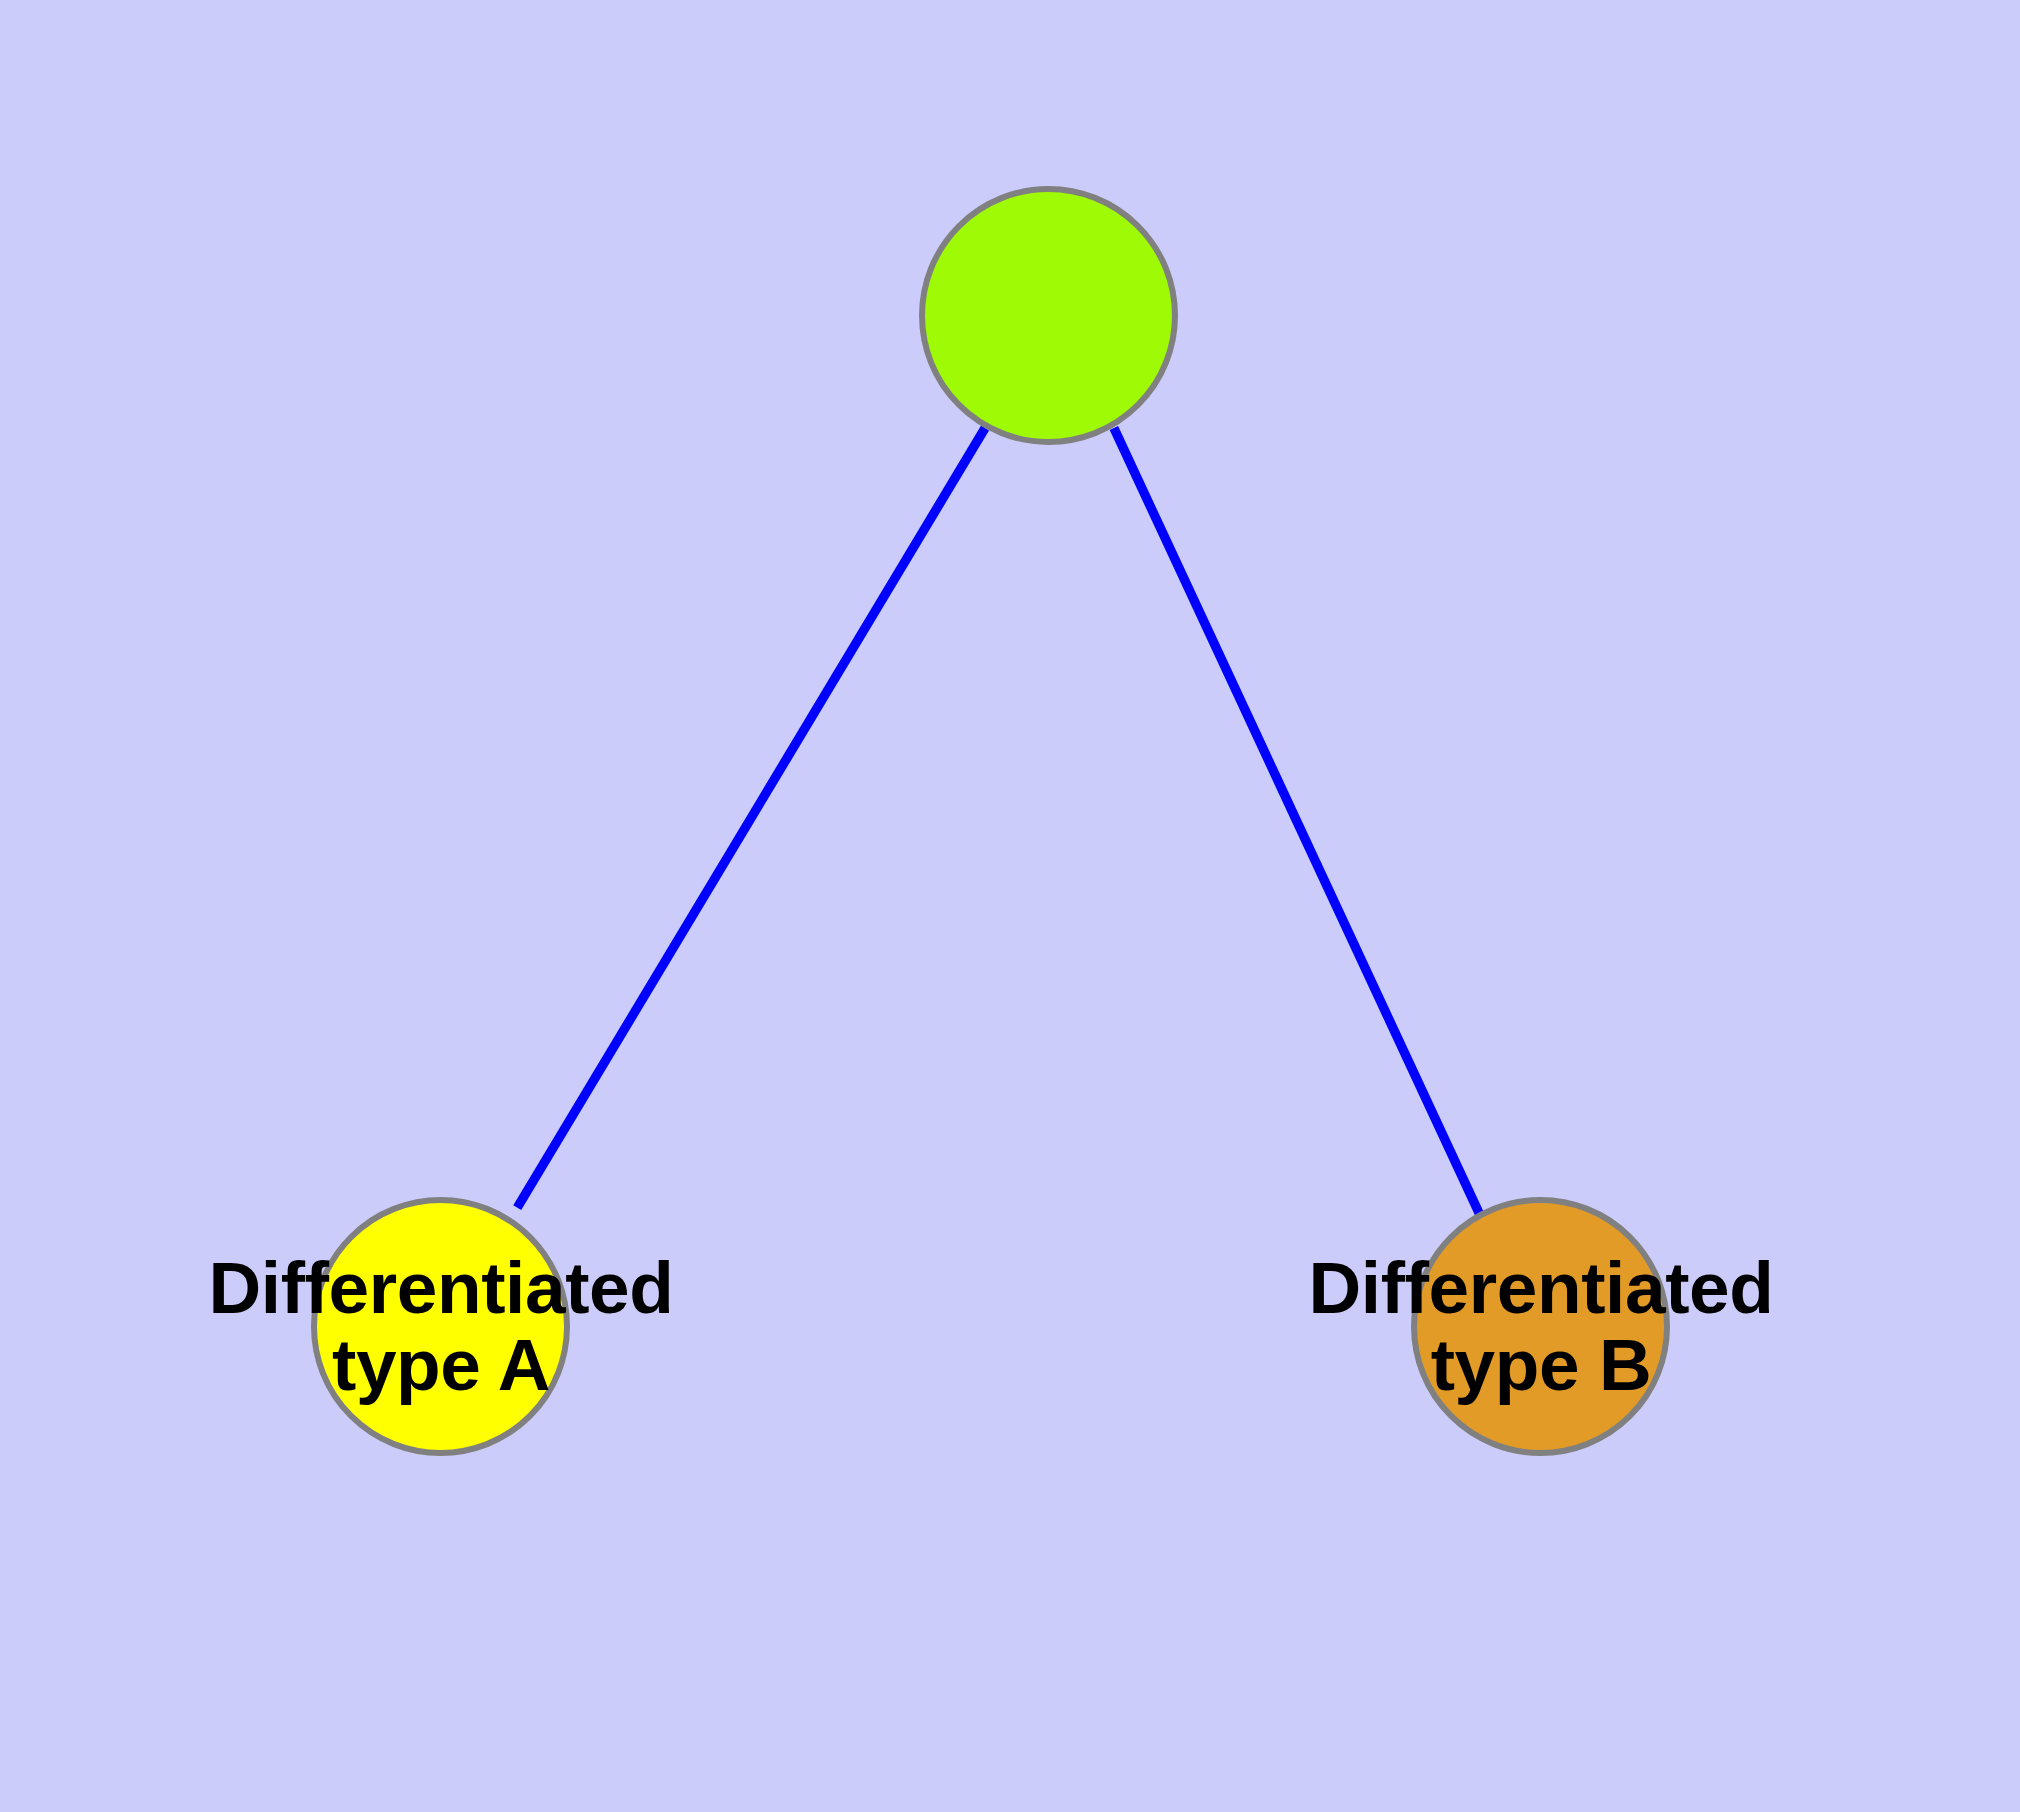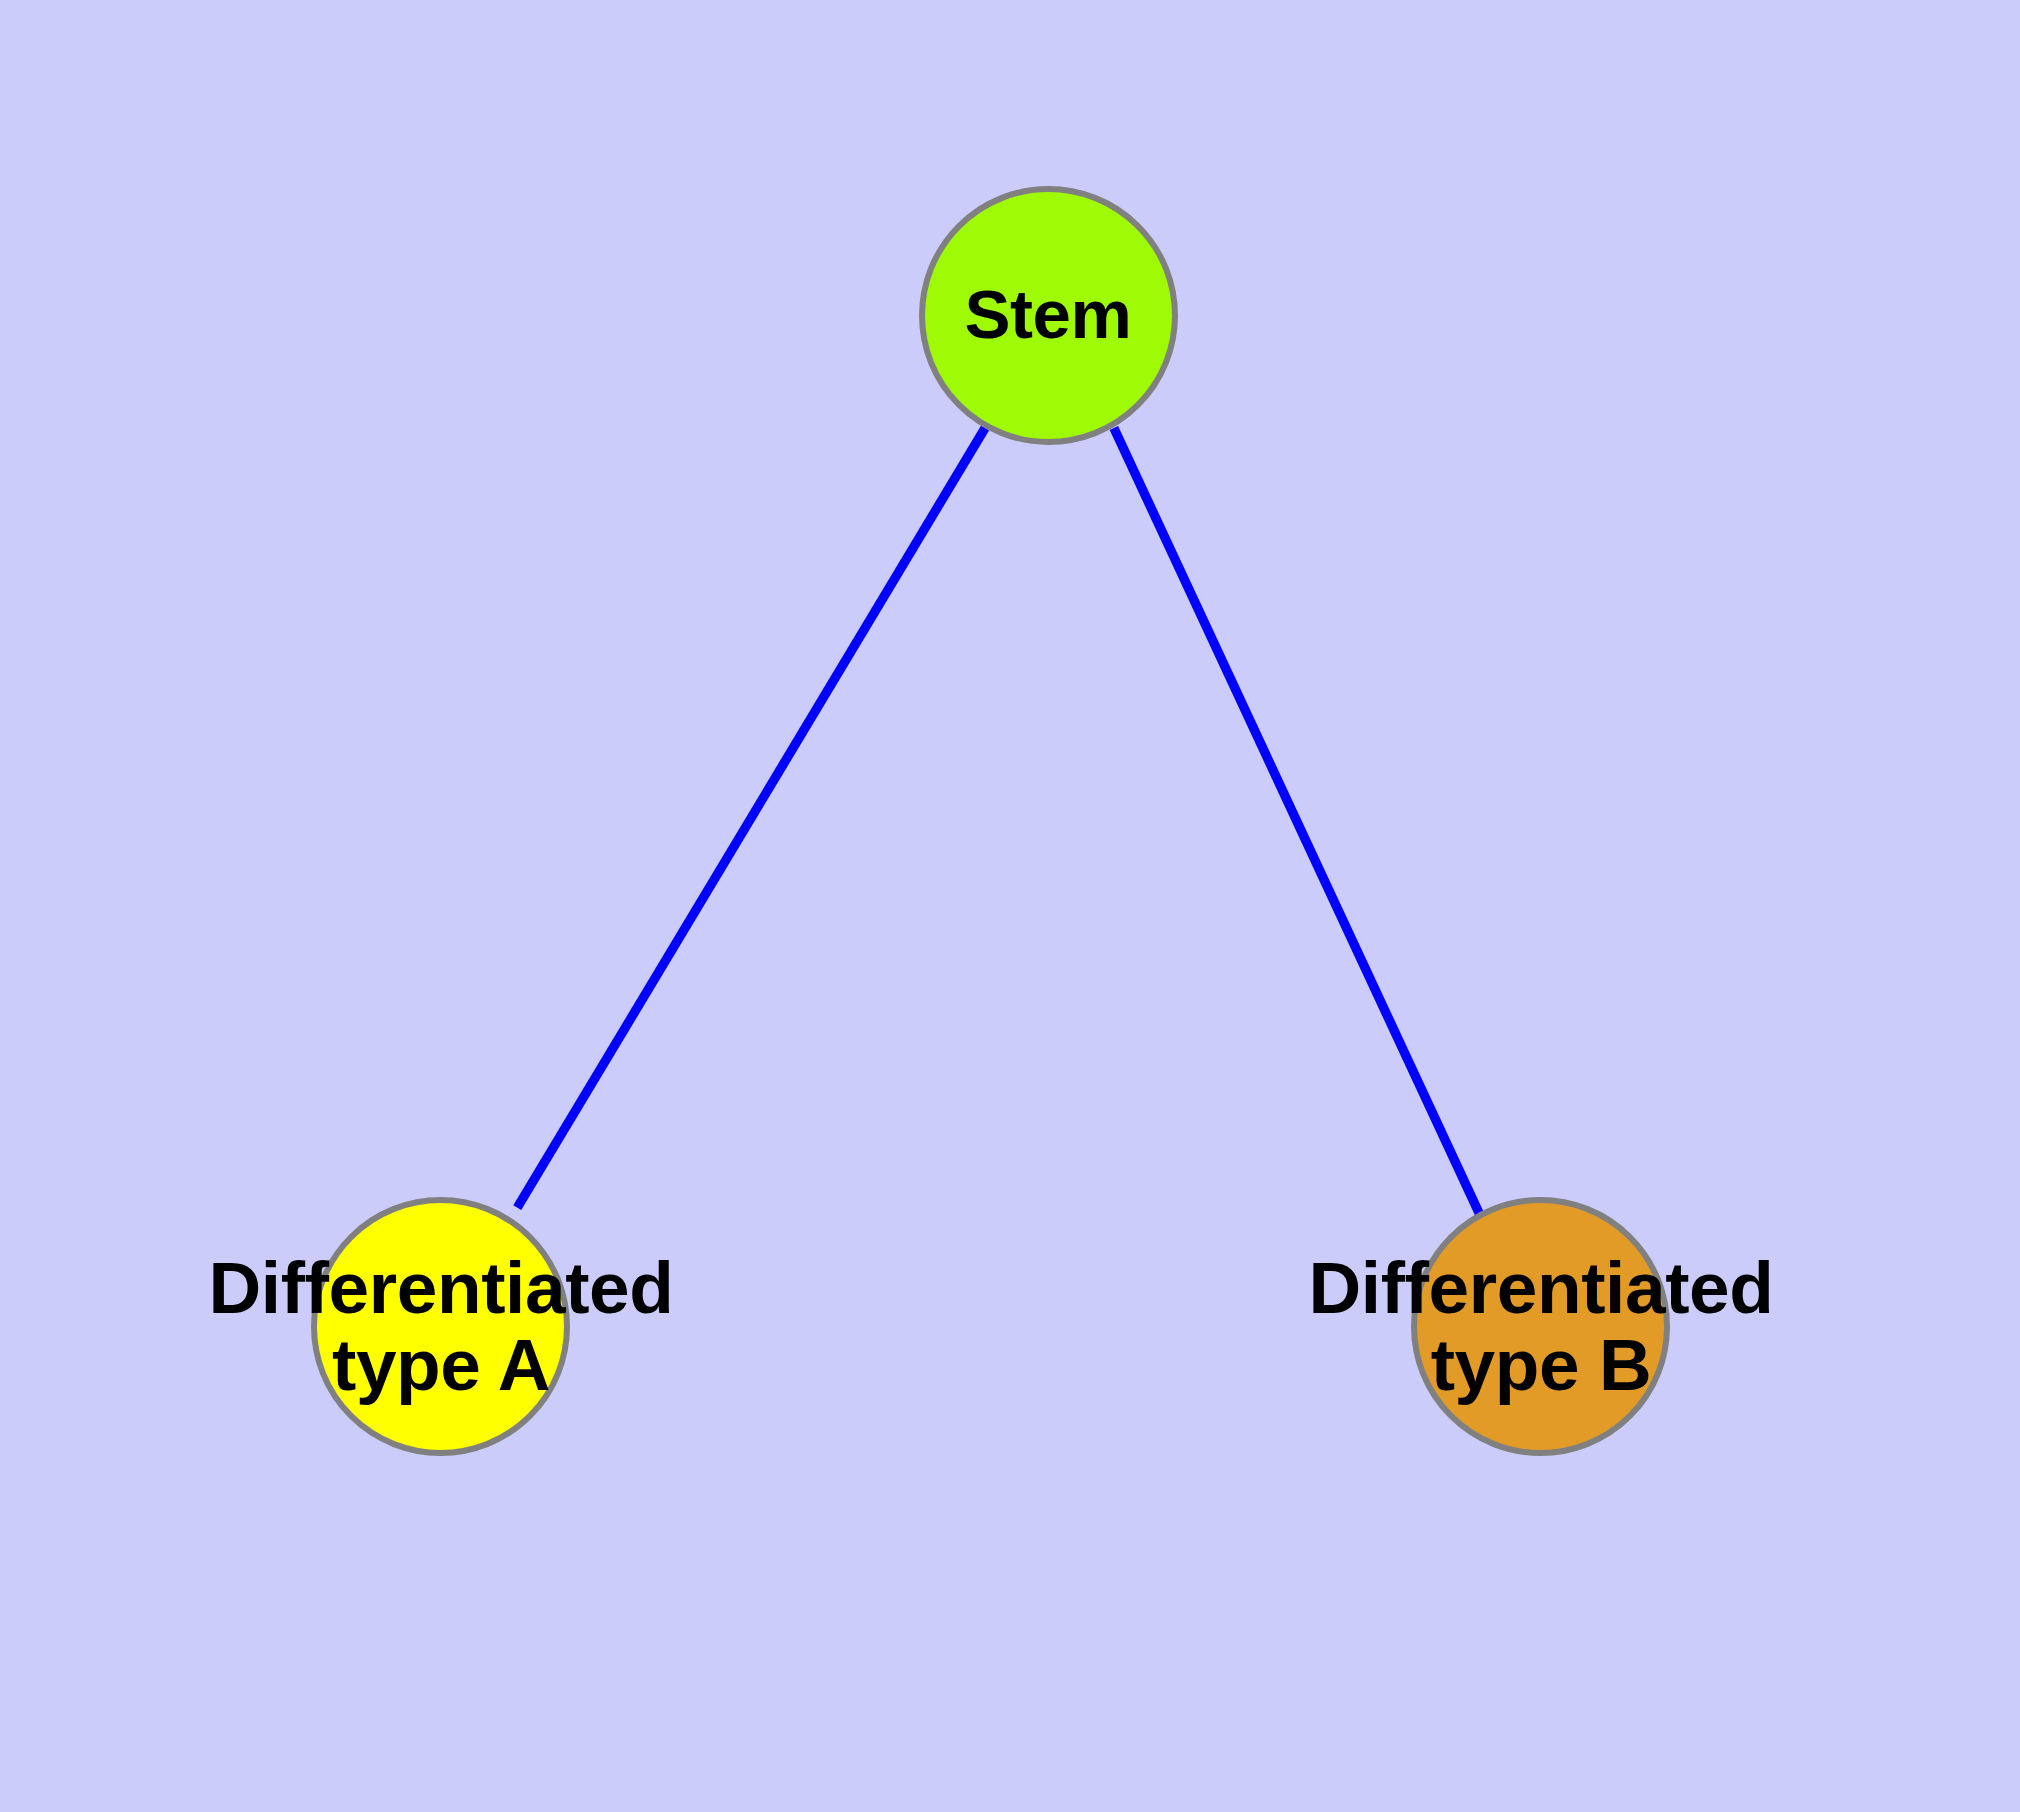--- a/index.html
+++ b/index.html
@@ -100,21 +100,20 @@
   </svg>
 
   <div id="node-layer">
 
     <div class="graph-node node-stem" style="left: 919px; top: 186px; width: 259px; height: 259px; background: rgb(158, 250, 5); border-color: rgb(128, 128, 128);"></div>
 
     <div class="graph-node node-type-a" style="left: 311px; top: 1197px; width: 259px; height: 259px; background: rgb(255, 255, 0); border-color: rgb(128, 128, 128);"></div>
 
     <div class="graph-node node-type-b" style="left: 1411px; top: 1197px; width: 259px; height: 259px; background: rgb(227, 155, 39); border-color: rgb(128, 128, 128);"></div>
 
-    <div class="node-label label-stem" style="left: 709px; color: rgb(0, 0, 0); top: 278px;">Stem</div>
 
     <div class="node-label label-type-a" style="left: 102px; color: rgb(0, 0, 0); top: 1249px;">Differentiated
 type A</div>
 
     <div class="node-label label-type-b" style="left: 1202px; color: rgb(0, 0, 0); top: 1249px;">Differentiated
 type B</div>
 
   </div>
 </div>
 

